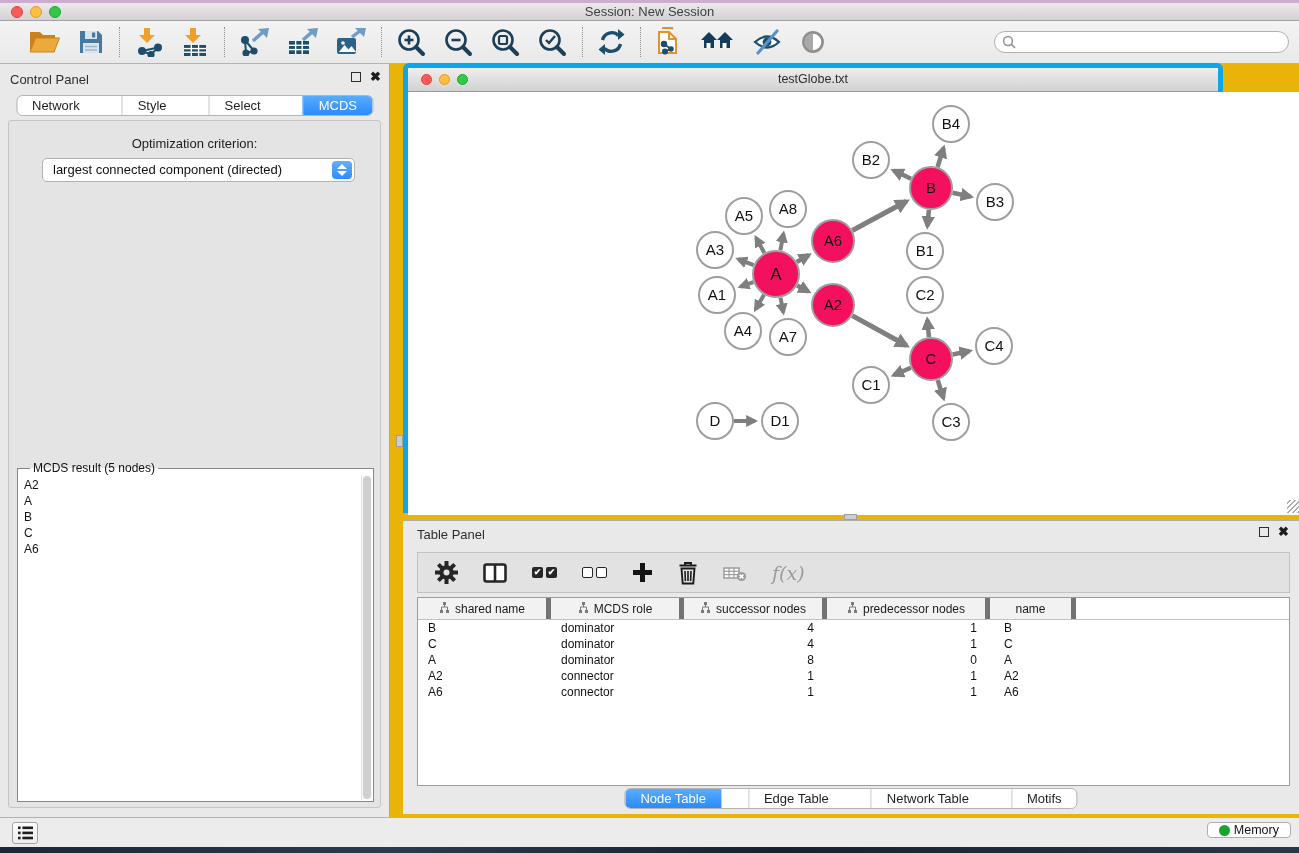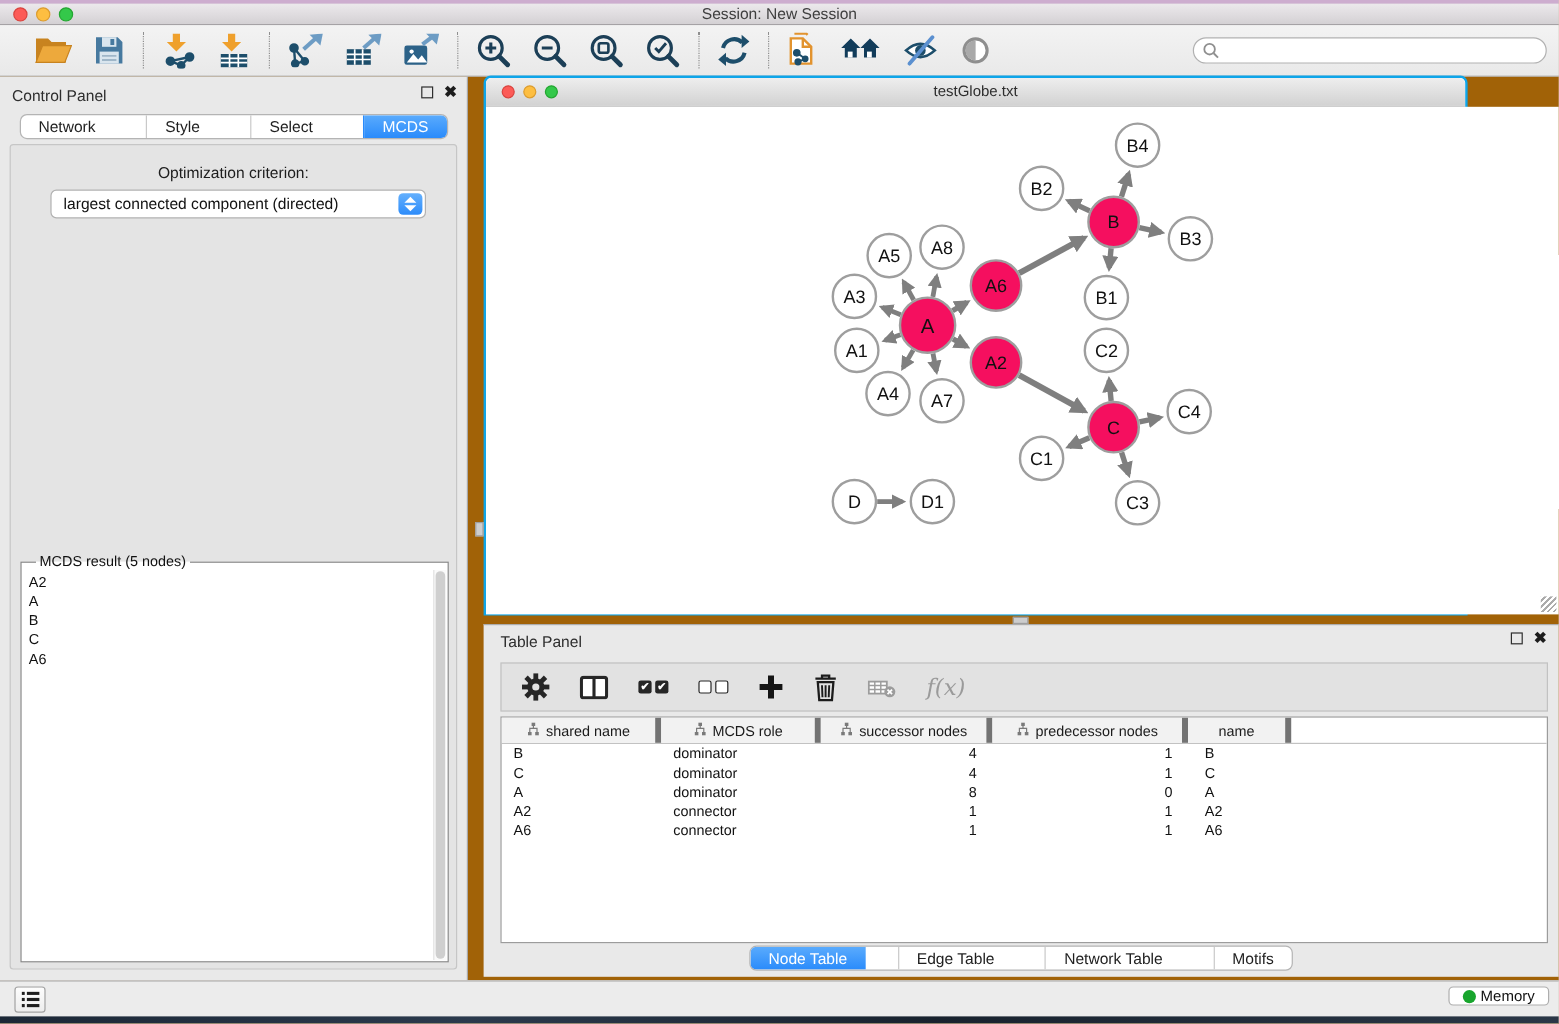--- a/index.html
+++ b/index.html
@@ -41,21 +41,21 @@
   .tb-btn { display:flex; align-items:center; justify-content:center; cursor:default; }
   .search-wrap { margin-left:auto; margin-right:10px; position:relative; }
   .search-input {
     width:295px; height:22px; border:1px solid #b1b1b1; border-radius:12px;
     background:#fff; padding:0 10px 0 26px; font-size:12px; outline:none;
     font-family:"Liberation Sans",sans-serif;
   }
   .search-icon { position:absolute; left:8px; top:4px; }
 
   
-  .workspace { position:absolute; left:0; top:64px; width:1299px; height:753px; background:#a16207; }
+  .workspace { position:absolute; left:0; top:64px; width:1299px; height:753px; background:#eab308; }
 
   
   .control-panel {
     position:absolute; left:0; top:0; width:390px; height:753px;
     background:#e9e9e9; border-right:1px solid #a8a8a8;
   }
   .panel-title { position:absolute; left:10px; top:8px; font-size:13px; color:#2e2e2e; }
   .panel-icons { position:absolute; right:8px; top:8px; display:flex; gap:9px; align-items:center; }
   .float-icon { width:10px; height:10px; border:1.5px solid #2e2e2e; display:inline-block; }
   .close-icon { font-size:13px; font-weight:bold; color:#1c1c1c; line-height:10px; }
@@ -98,21 +98,21 @@
   }
   .mcds-fieldset legend { font-size:12px; color:#111; margin-left:12px; padding:0 3px; background:transparent; }
   .mcds-list { position:absolute; left:1px; top:0; right:12px; bottom:1px; background:#fff; padding:2px 0 0 5px; }
   .mcds-item { font-size:12px; line-height:16px; color:#111; }
   .mcds-scrollbar { position:absolute; top:0; right:1px; bottom:1px; width:11px; background:#fafafa; border-left:1px solid #e2e2e2; }
   .mcds-thumb { position:absolute; left:1px; right:1px; top:1px; bottom:1px; background:#cfcfcf; border-radius:5px; }
 
   
   .network-window {
     position:absolute; left:403px; top:-1px; width:820px; height:450px;
-    background:#fff; border:2px solid #0ea5e9; border-radius:6px 6px 0 0;
+    background:#fff; border:5px solid #0ea5e9; border-radius:6px 6px 0 0;
   }
   .nw-titlebar {
     height:24px; background:linear-gradient(#eeeeee,#d2d2d2);
     border-bottom:1px solid #9b9b9b; border-radius:5px 5px 0 0; position:relative;
   }
   .nw-titlebar .nw-title { text-align:center; font-size:12.5px; color:#2e2e2e; line-height:23px; }
   .nw-titlebar .lights { top:6px; left:13px; }
   .nw-canvas { position:relative; width:894px; height:423px; background:#fff; overflow:hidden; }
   .resize-grip {
     position:absolute; right:2px; bottom:2px; width:13px; height:13px;

